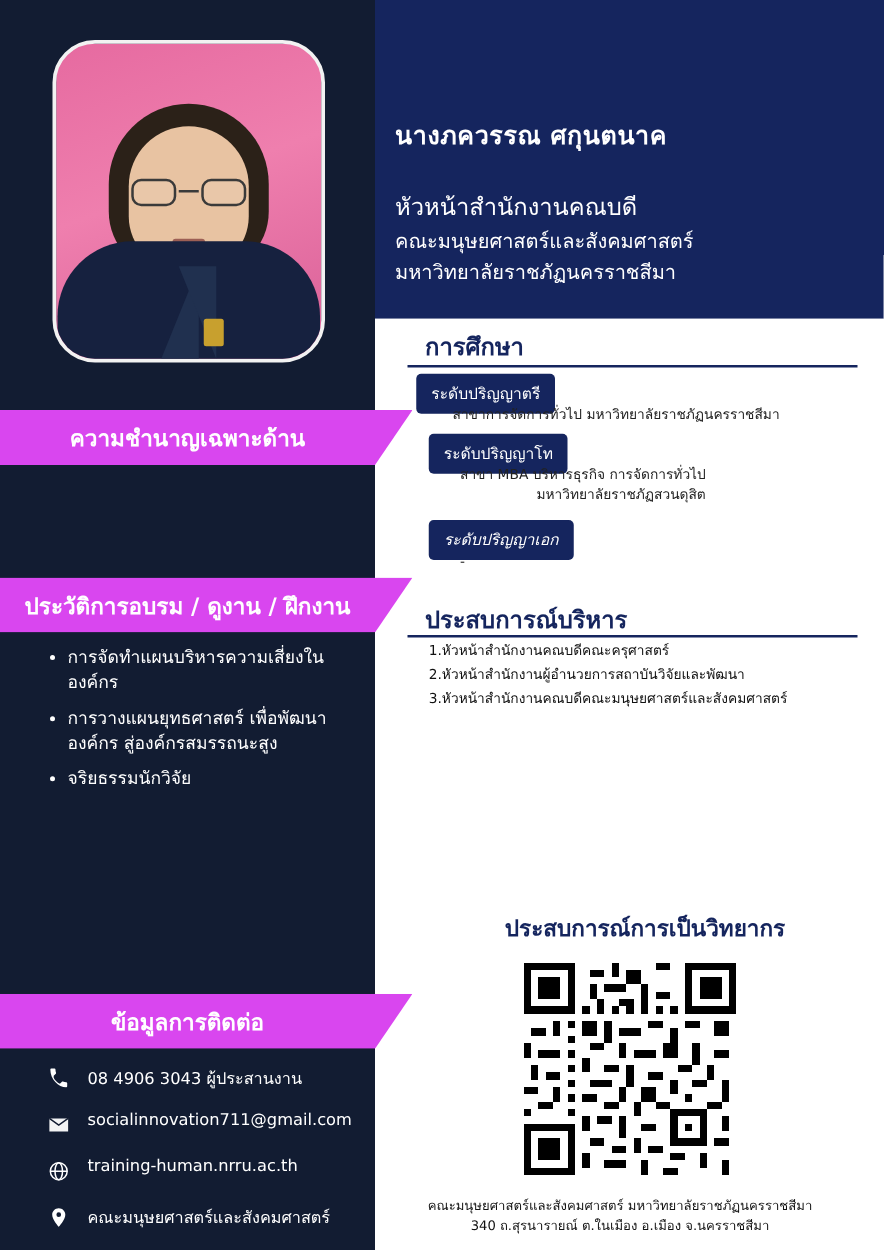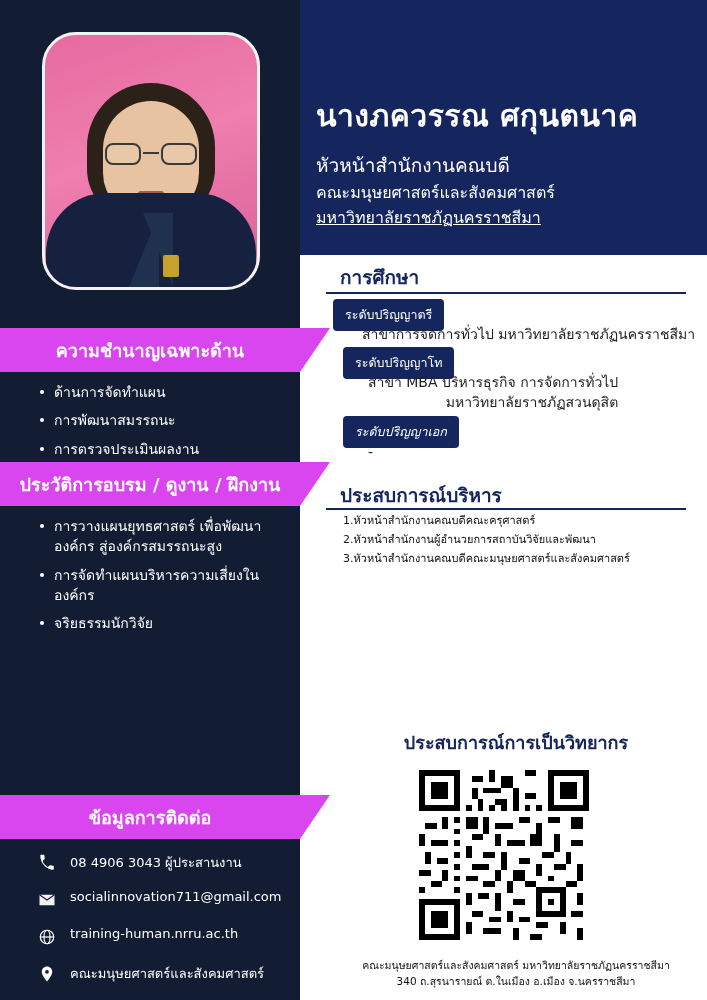--- a/index.html
+++ b/index.html
@@ -121,21 +121,21 @@
     width: 16px; height: 22px;
     background: #c8a02e; border-radius: 2px;
   }
 
   
   .headline {
     position: absolute;
     left: 316px; top: 92px;
     width: 380px;
     color: #ffffff;
-    font-size: 30px;
+    font-size: 20px;
     font-weight: bold;
     letter-spacing: 0.5px;
   }
   .subline1 {
     position: absolute;
     left: 316px; top: 150px;
     width: 380px;
     color: #ffffff;
     font-size: 19px;
   }
@@ -145,21 +145,20 @@
     width: 380px;
     color: #ffffff;
     font-size: 16px;
   }
   .subline3 {
     position: absolute;
     left: 316px; top: 205px;
     width: 380px;
     color: #ffffff;
     font-size: 16px;
-    text-decoration: underline;
   }
 
   
   .left-head {
     position: absolute;
     left: 0;
     width: 330px;
     height: 44px;
     background: #d946ef;
     color: #ffffff;
@@ -247,21 +246,21 @@
     border-radius: 4px;
     display: flex; align-items: center;
     padding: 16px 12px;
   }
   .pill.p1 { left: 333px; top: 299px; }
   .pill.p2 { left: 343px; top: 347px; }
   .pill.p3 { left: 343px; top: 416px; font-style: italic; }
 
   .edu-text {
     position: absolute;
-    font-size: 14px;
+    font-size: 11px;
     color: #222222;
     line-height: 1.45;
   }
   .edu-text.t1 { left: 362px; top: 324px; }
   .edu-text.t2 { left: 368px; top: 372px; }
   .edu-text.t3 { left: 368px; top: 442px; }
 
   .exp-head { left: 340px; top: 480px; }
   .exp-rule { left: 326px; top: 508px; width: 360px; }
   .exp-list {
@@ -287,21 +286,21 @@
     position: absolute;
     left: 411px; top: 762px;
     width: 186px; height: 186px;
     background: #ffffff;
     padding: 8px;
   }
   .qr svg { display: block; }
 
   .addr {
     position: absolute;
-    left: 330px; top: 958px;
+    left: 310px; top: 958px;
     width: 372px;
     text-align: center;
     font-size: 10.5px;
     color: #111111;
     line-height: 1.5;
   }
 </style>
 </head>
 <body>
 
@@ -328,32 +327,27 @@
   </div>
 
   <div class="headline">นางภควรรณ ศกุนตนาค</div>
   <div class="subline1">หัวหน้าสำนักงานคณบดี</div>
   <div class="subline2">คณะมนุษยศาสตร์และสังคมศาสตร์</div>
   <div class="subline3">มหาวิทยาลัยราชภัฏนครราชสีมา</div>
 
   <div class="left-head h1">
     <span>ความชำนาญเฉพาะด้าน</span>
   </div>
-  <ul class="left-list l1">
-    <li>ด้านการจัดทำแผน</li>
-    <li>การพัฒนาสมรรถนะ</li>
-    <li>การตรวจประเมินผลงาน</li>
-  </ul>
 
   <div class="left-head h2">
     <span>ประวัติการอบรม / ดูงาน / ฝึกงาน</span>
   </div>
   <ul class="left-list l2">
+    <li>การจัดทำแผนบริหารความเสี่ยงในองค์กร</li>
     <li>การวางแผนยุทธศาสตร์ เพื่อพัฒนาองค์กร สู่องค์กรสมรรถนะสูง</li>
-    <li>การจัดทำแผนบริหารความเสี่ยงในองค์กร</li>
     <li>จริยธรรมนักวิจัย</li>
   </ul>
 
   <div class="left-head h3">
     <span>ข้อมูลการติดต่อ</span>
   </div>
   <div class="contact">
     <div class="row">
       <span class="ic">
         <svg width="18" height="18" viewBox="0 0 24 24" fill="#ffffff">

